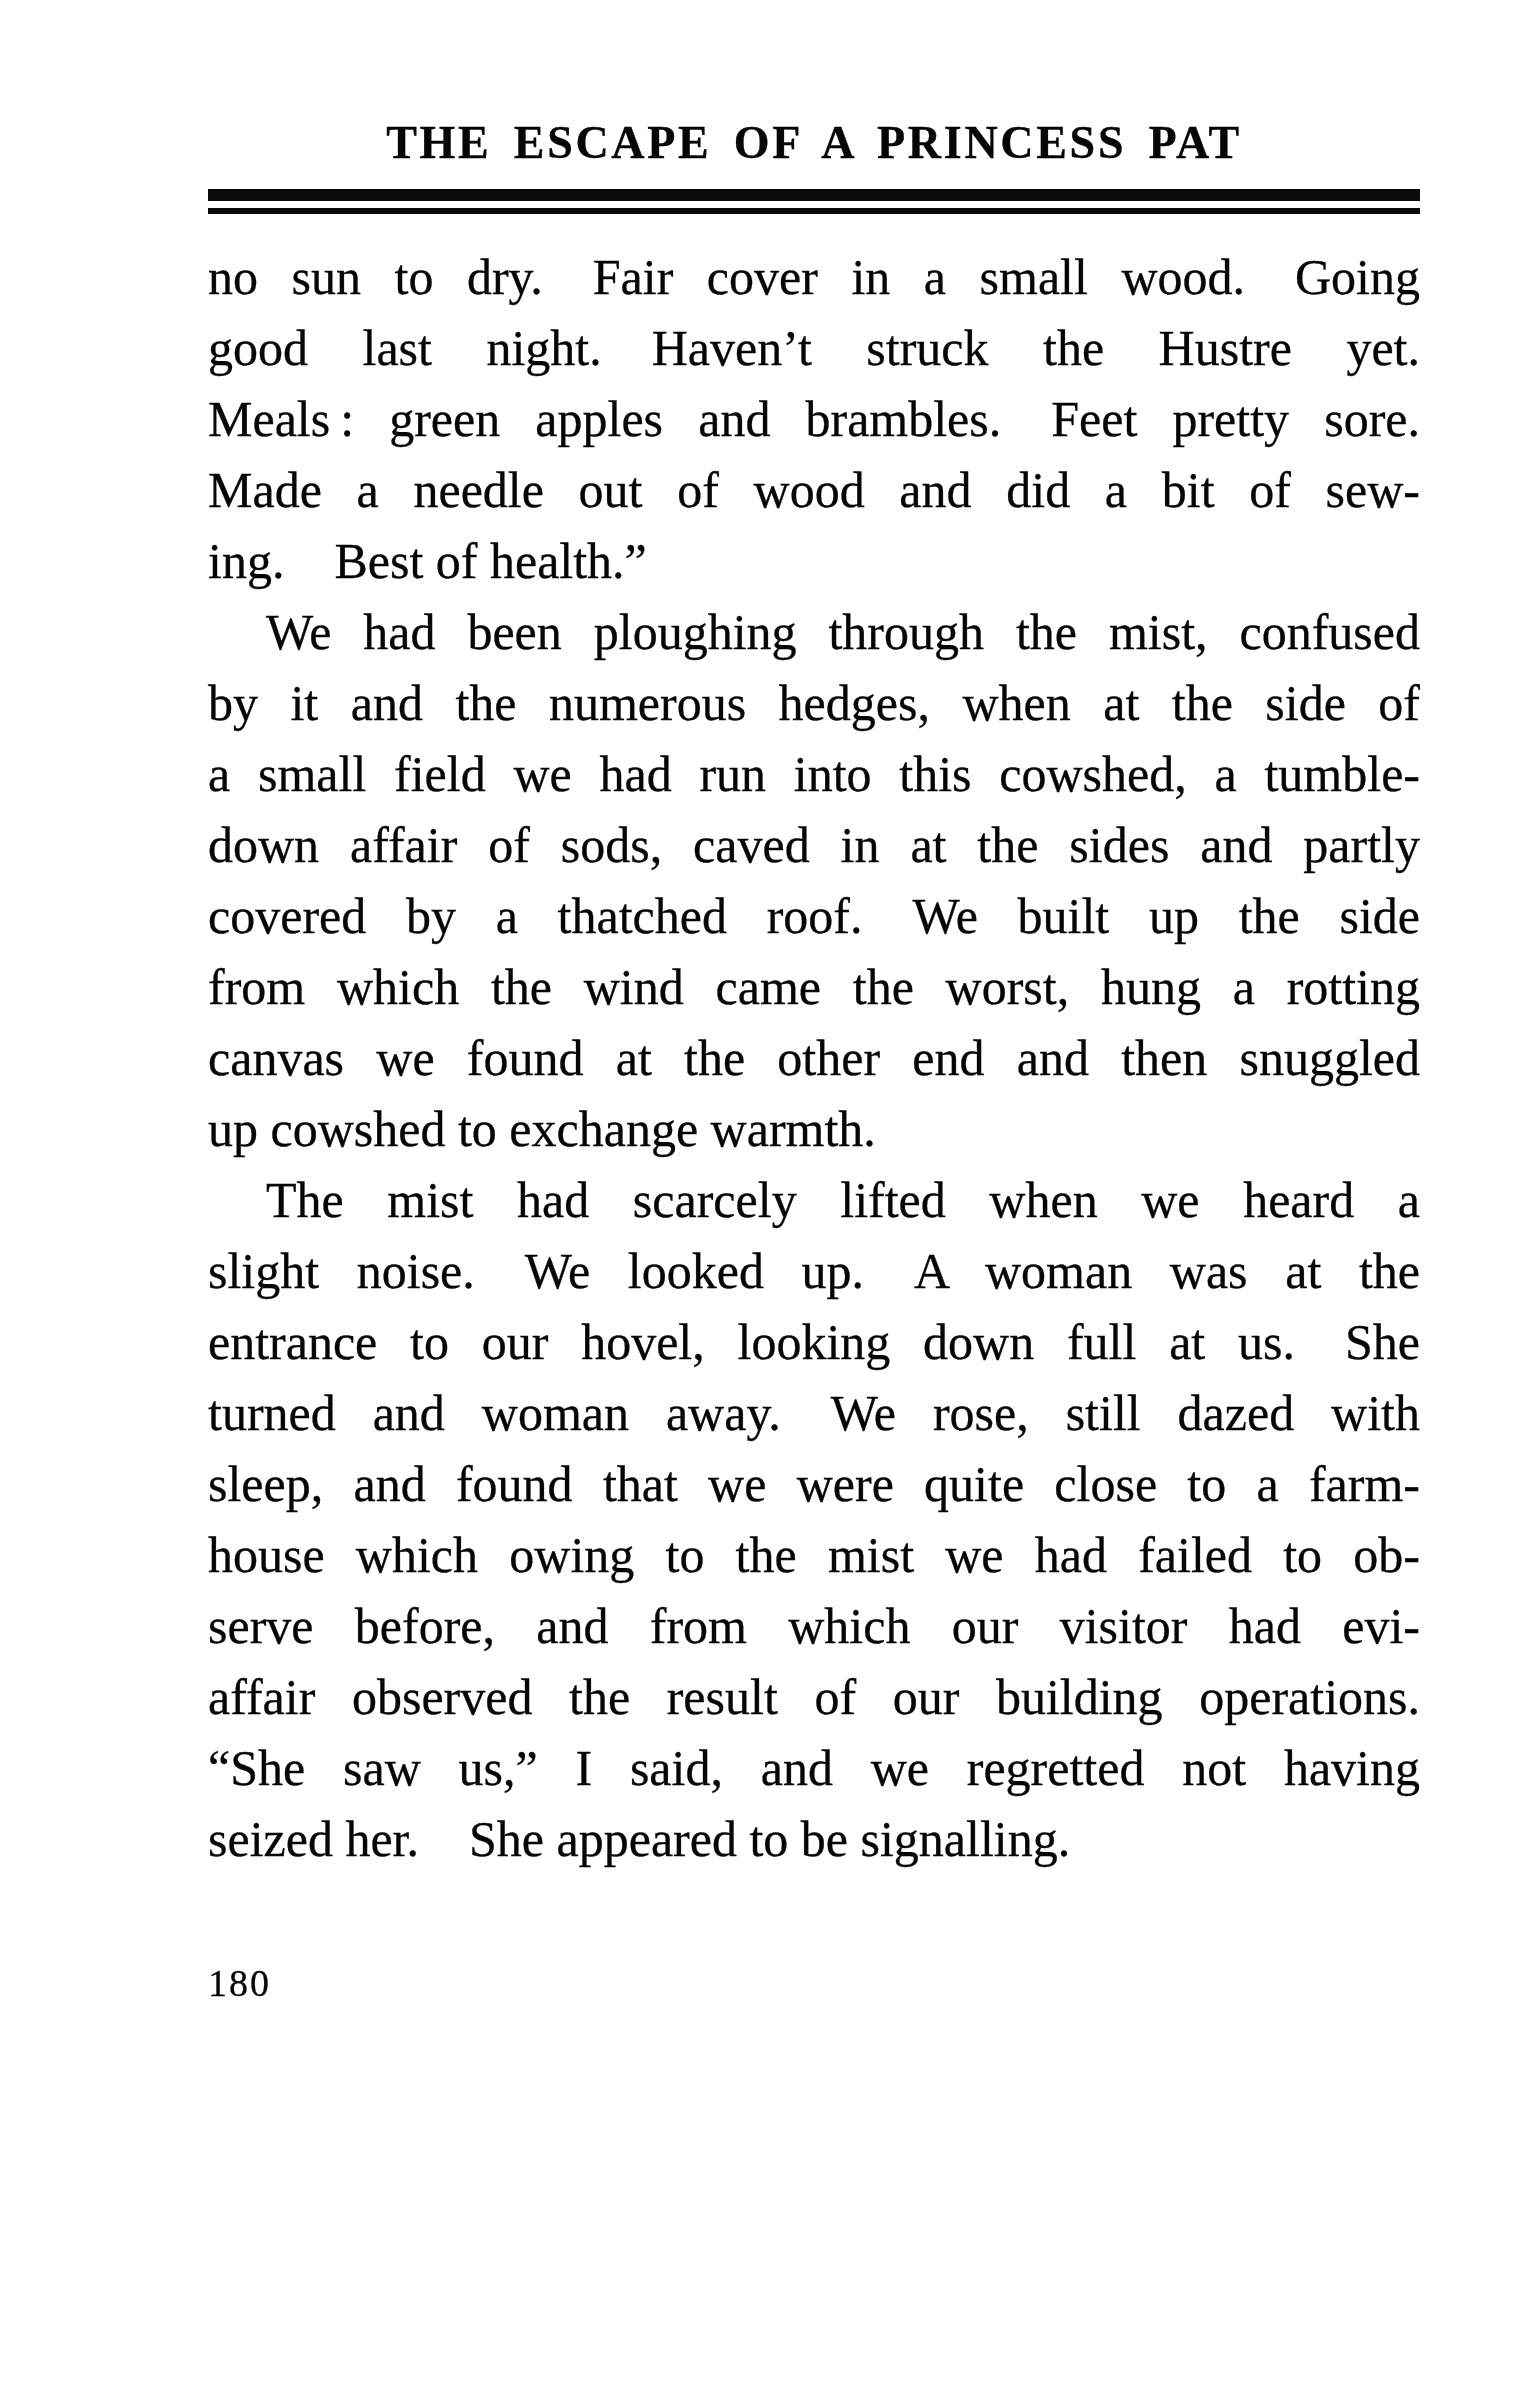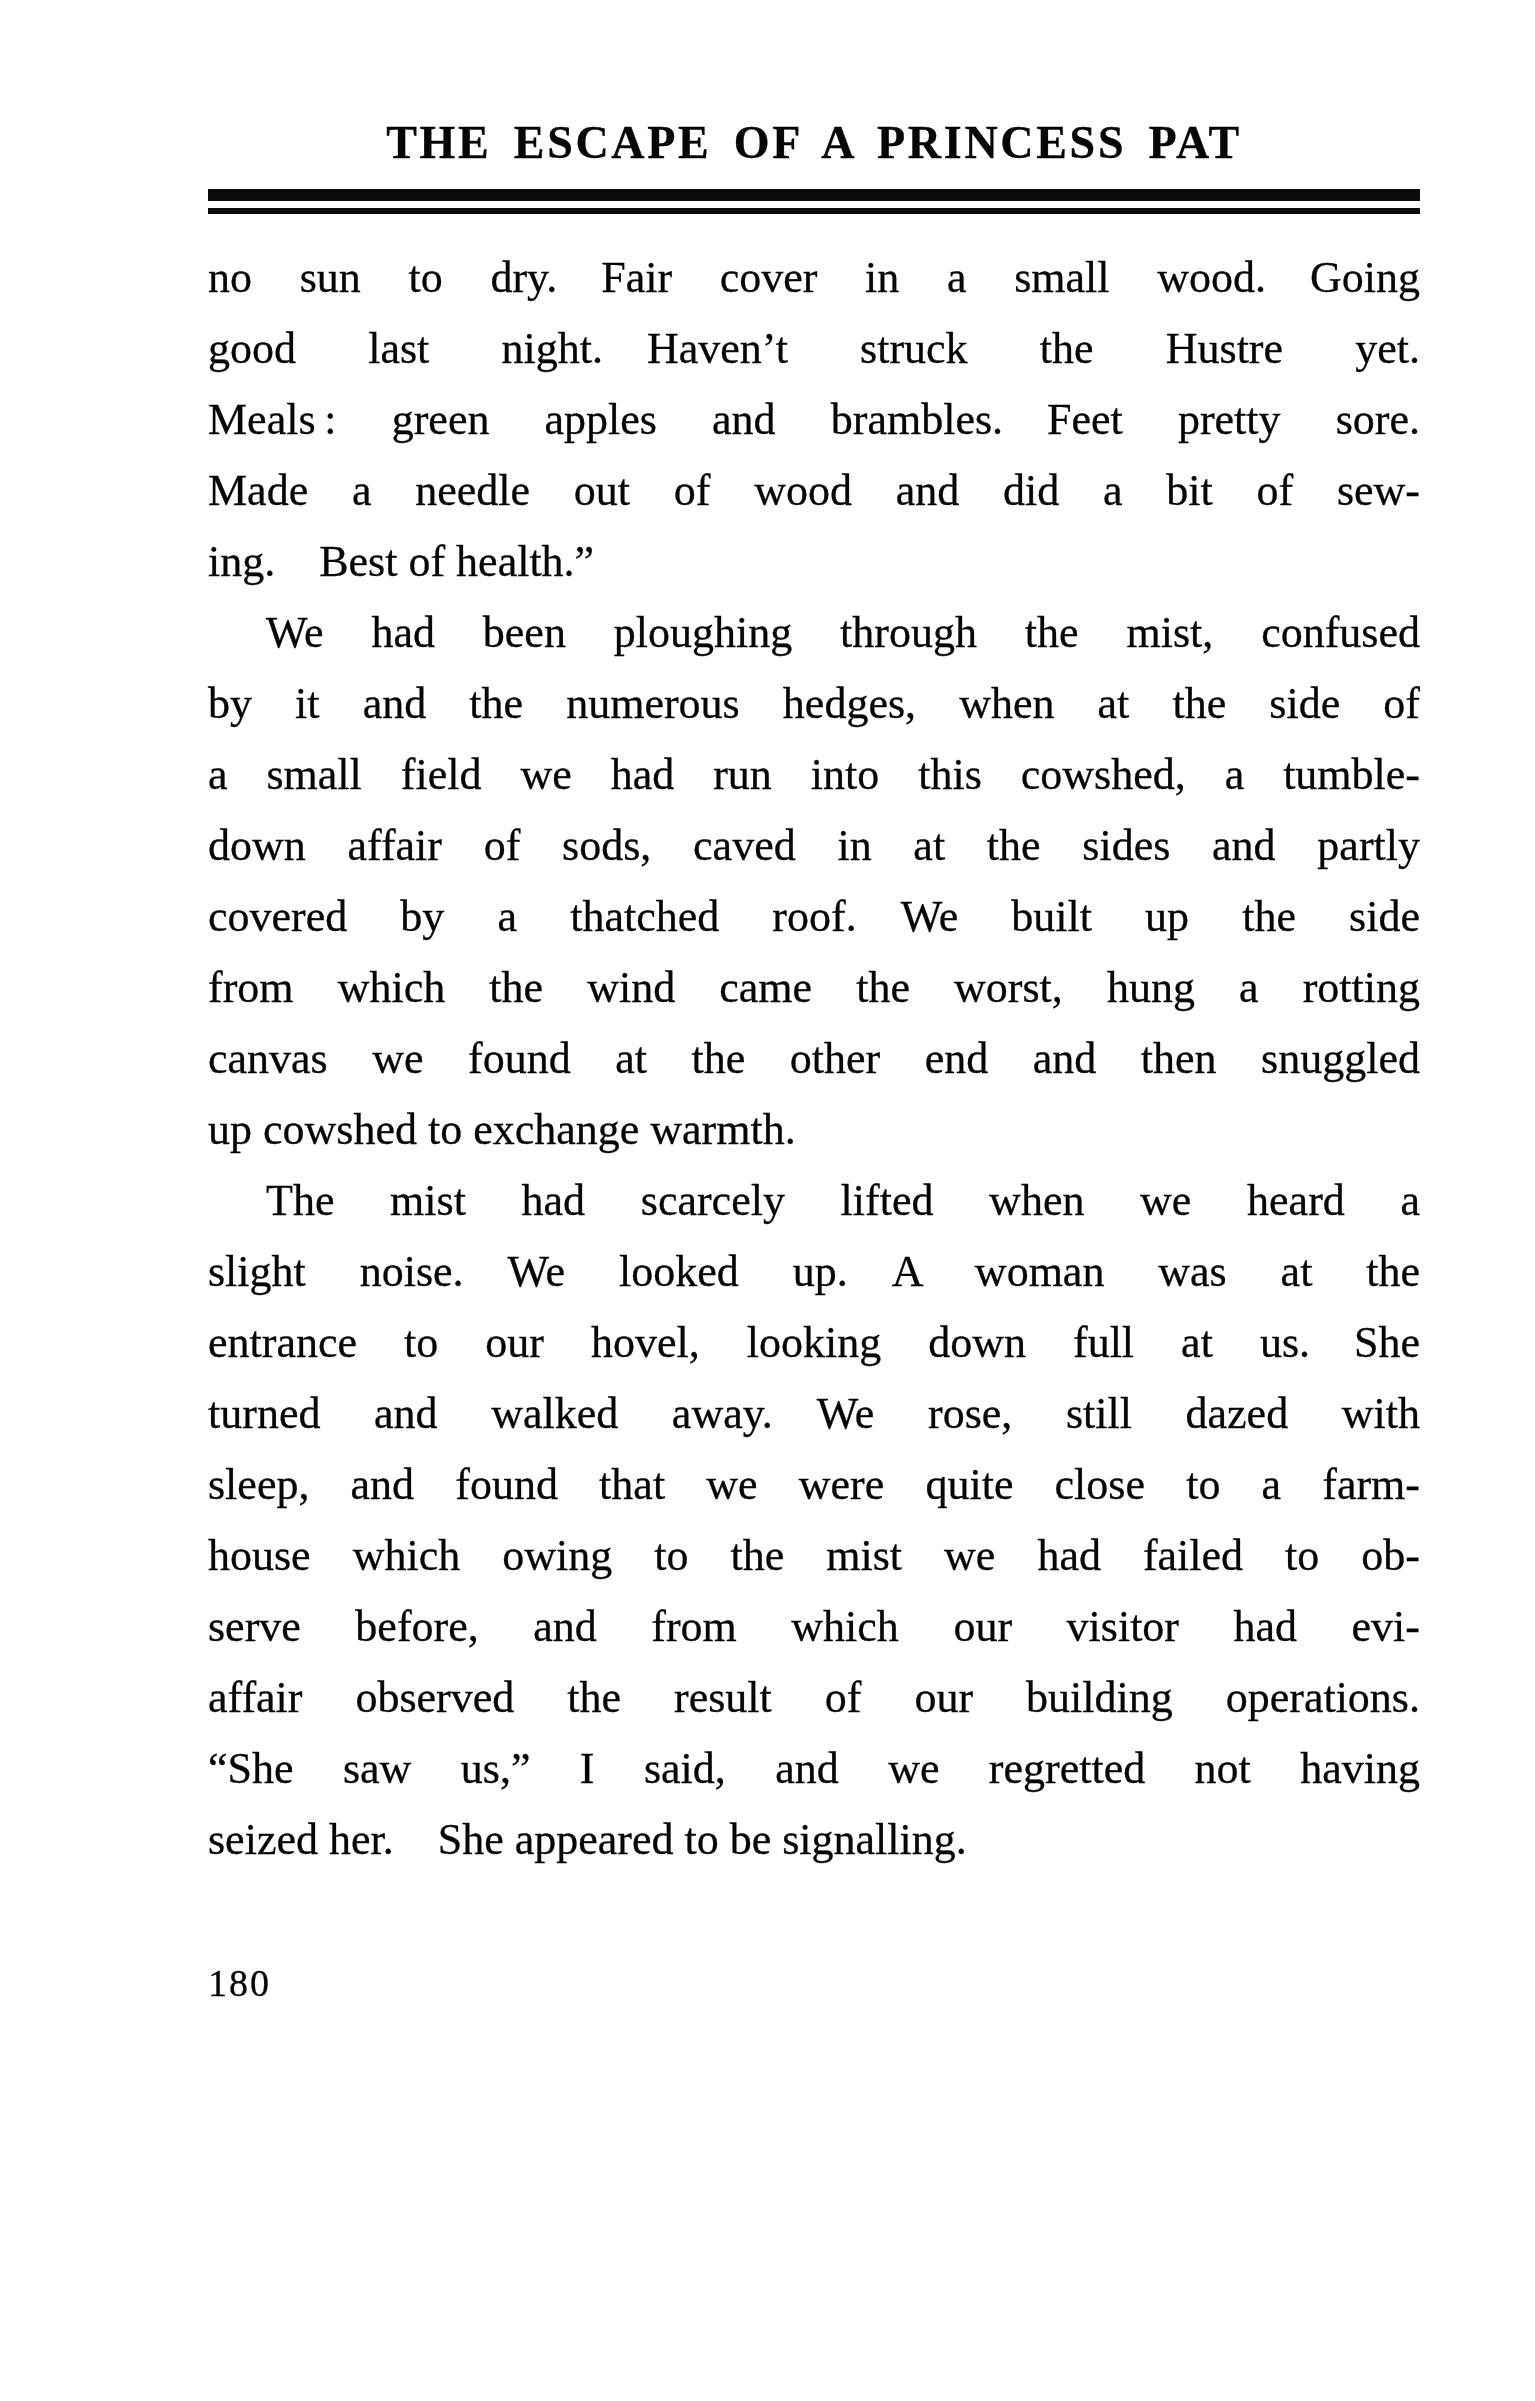--- a/index.html
+++ b/index.html
@@ -42,21 +42,21 @@
   }
   .rule-thin {
     top: 208px;
     height: 5.5px;
   }
   .body-text {
     position: absolute;
     top: 242px;
     left: 208px;
     width: 1212px;
-    font-size: 44px;
+    font-size: 50px;
     line-height: 71px;
     -webkit-text-stroke: 0.3px #060606;
   }
   .line {
     text-align: justify;
     text-align-last: justify;
   }
   .line.endline {
     text-align-last: left;
   }
@@ -94,21 +94,21 @@
       <div class="line">by it and the numerous hedges, when at the side of</div>
       <div class="line">a small field we had run into this cowshed, a tumble-</div>
       <div class="line">down affair of sods, caved in at the sides and partly</div>
       <div class="line">covered by a thatched roof. We built up the side</div>
       <div class="line">from which the wind came the worst, hung a rotting</div>
       <div class="line">canvas we found at the other end and then snuggled</div>
       <div class="line endline">up cowshed to exchange warmth.</div>
       <div class="line indent">The mist had scarcely lifted when we heard a</div>
       <div class="line">slight noise. We looked up. A woman was at the</div>
       <div class="line">entrance to our hovel, looking down full at us. She</div>
-      <div class="line">turned and walked away. We rose, still dazed with</div>
+      <div class="line">turned and woman away. We rose, still dazed with</div>
       <div class="line">sleep, and found that we were quite close to a farm-</div>
       <div class="line">house which owing to the mist we had failed to ob-</div>
       <div class="line">serve before, and from which our visitor had evi-</div>
       <div class="line">affair observed the result of our building operations.</div>
       <div class="line">“She saw us,” I said, and we regretted not having</div>
       <div class="line endline">seized her. She appeared to be signalling.</div>
     </div>
 
   <div class="folio">180</div>
 </div>

